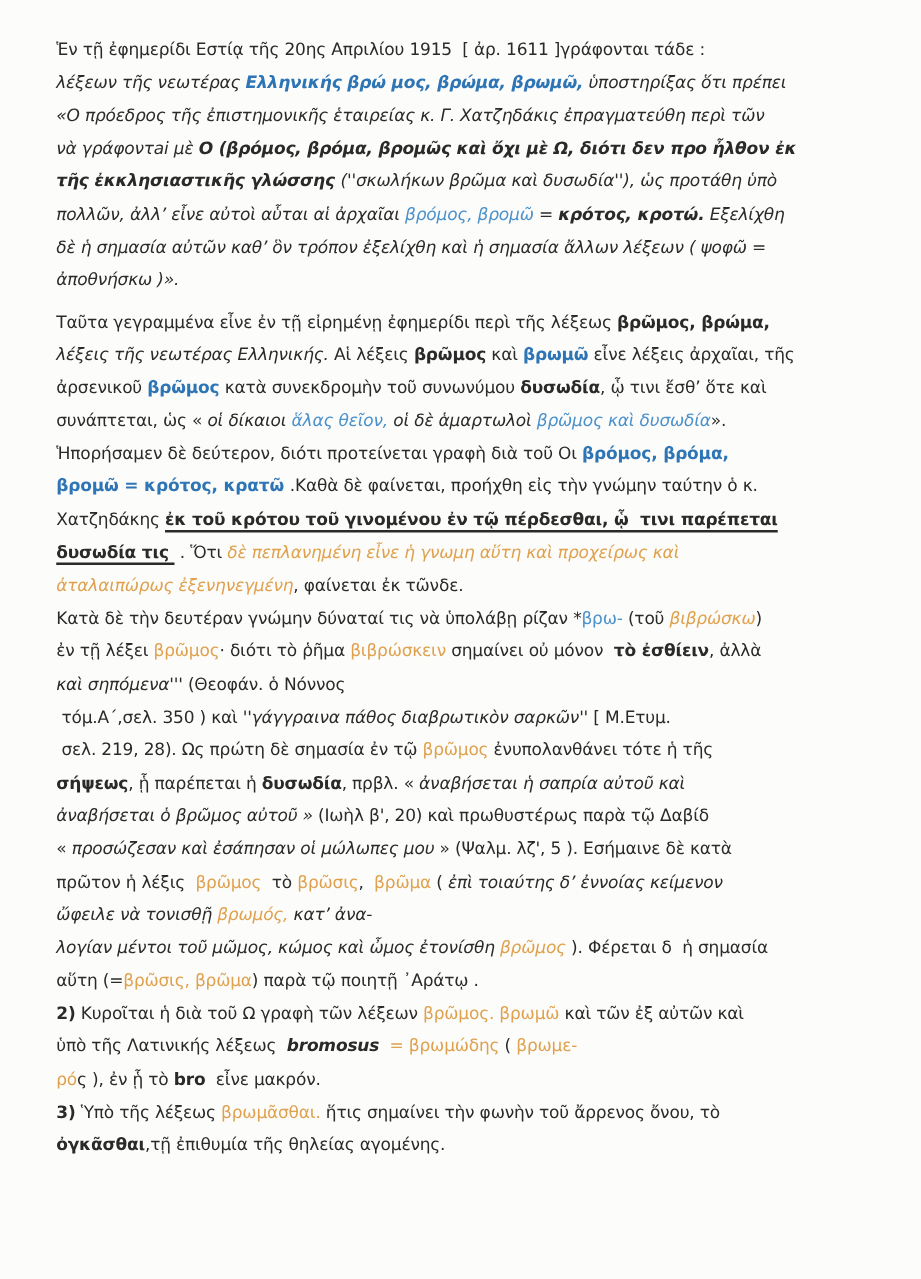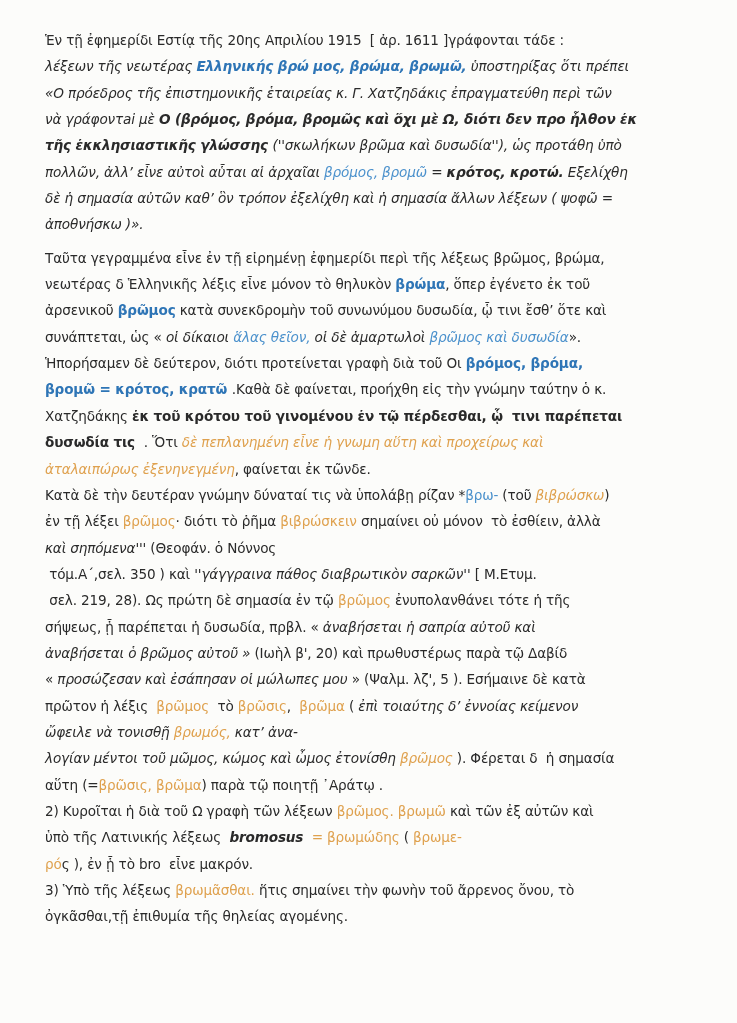--- a/index.html
+++ b/index.html
@@ -16,23 +16,23 @@
   .textblock{width:100%;}
   .line{
     white-space:pre;
     font-size:13.6px;
     line-height:26.35px;
     letter-spacing:-0.15px;
   }
   
   .s-r{}
   .s-i{font-style:italic;}
-  .s-b{font-weight:normal;}
+  .s-b{font-weight:bold;}
   .s-bi{font-weight:bold;font-style:italic;}
-  .s-bu{font-weight:bold;text-decoration-thickness:1.8px;text-underline-offset:4px;}
+  .s-bu{font-weight:bold;text-decoration:underline;text-decoration-thickness:1.8px;text-underline-offset:4px;}
   .s-bb{font-weight:bold;color:var(--blue,#2e75b6);}
   .s-bbi{font-weight:bold;font-style:italic;color:var(--blue,#2e75b6);}
   .s-bl{color:var(--blue-light,#4b91cc);}
   .s-bli{font-style:italic;color:var(--blue-light,#4b91cc);}
   .s-o{color:var(--orange,#dfa14e);}
   .s-oi{font-style:italic;color:var(--orange,#dfa14e);}
 </style>
 </head>
 <body>
 
@@ -40,21 +40,21 @@
   <div class="textblock" id="textblock">
       <div class="line"><span class="s-r">Ἑν τῇ ἐφημερίδι Εστίᾳ τῆς 20ης Απριλίου 1915  [ ἀρ. 1611 ]γράφονται τάδε :</span></div>
       <div class="line"><span class="s-i">λέξεων τῆς νεωτέρας </span><span class="s-bbi">Ελληνικής βρώ μος, βρώμα, βρωμῶ,</span><span class="s-i"> ὑποστηρίξας ὅτι πρέπει</span></div>
       <div class="line"><span class="s-i">«Ο πρόεδρος τῆς ἐπιστημονικῆς ἑταιρείας κ. Γ. Χατζηδάκις ἐπραγματεύθη περὶ τῶν</span></div>
       <div class="line"><span class="s-i">νὰ γράφοντai μὲ </span><span class="s-bi">Ο (βρόμος, βρόμα, βρομῶς καὶ ὄχι μὲ Ω, διότι δεν προ ἦλθον ἐκ</span></div>
       <div class="line"><span class="s-bi">τῆς ἐκκλησιαστικῆς γλώσσης </span><span class="s-i">(''σκωλήκων βρῶμα καὶ δυσωδία''), ὡς προτάθη ὑπὸ</span></div>
       <div class="line"><span class="s-i">πολλῶν, ἀλλ’ εἶνε αὐτοὶ αὗται αἱ ἀρχαῖαι </span><span class="s-bli">βρόμος, βρομῶ</span><span class="s-i"> = </span><span class="s-bi">κρότος, κροτώ.</span><span class="s-i"> Εξελίχθη</span></div>
       <div class="line"><span class="s-i">δὲ ἡ σημασία αὐτῶν καθ’ ὃν τρόπον ἐξελίχθη καὶ ἡ σημασία ἄλλων λέξεων ( ψοφῶ =</span></div>
       <div class="line"><span class="s-i">ἀποθνήσκω )».</span></div>
       <div class="line" style="margin-top: 7px;"><span class="s-r">Ταῦτα γεγραμμένα εἶνε ἐν τῇ εἰρημένῃ ἐφημερίδι περὶ τῆς λέξεως </span><span class="s-b">βρῶμος, βρώμα,</span></div>
-      <div class="line"><span class="s-r">νεωτέρας δ Ἑλληνικῆς λέξις εἶνε </span><span class="s-b">μόνον τὸ θηλυκὸν </span><span class="s-bb">βρώμα</span><span class="s-r">, ὅπερ ἐγένετο ἐκ τοῦ</span></div>
+      <div class="line"><span class="s-i">λέξεις τῆς νεωτέρας Ελληνικής.</span><span class="s-r"> Αἱ λέξεις </span><span class="s-b">βρῶμος</span><span class="s-r"> καὶ </span><span class="s-bb">βρωμῶ</span><span class="s-r"> εἶνε λέξεις ἀρχαῖαι, τῆς</span></div>
       <div class="line"><span class="s-r">ἀρσενικοῦ </span><span class="s-bb">βρῶμος</span><span class="s-r"> κατὰ συνεκδρομὴν τοῦ συνωνύμου </span><span class="s-b">δυσωδία</span><span class="s-r">, ᾧ τινι ἔσθ’ ὅτε καὶ</span></div>
       <div class="line"><span class="s-r">συνάπτεται, ὡς « </span><span class="s-i">οἱ δίκαιοι </span><span class="s-bli">ἅλας θεῖον,</span><span class="s-i"> οἱ δὲ ἁμαρτωλοὶ </span><span class="s-bli">βρῶμος καὶ δυσωδία</span><span class="s-r">».</span></div>
       <div class="line"><span class="s-r">Ἡπορήσαμεν δὲ δεύτερον, διότι προτείνεται γραφὴ διὰ τοῦ Οι </span><span class="s-bb">βρόμος, βρόμα,</span></div>
       <div class="line"><span class="s-bb">βρομῶ = κρότος, κρατῶ </span><span class="s-r">.Καθὰ δὲ φαίνεται, προήχθη εἰς τὴν γνώμην ταύτην ὁ κ.</span></div>
       <div class="line"><span class="s-r">Χατζηδάκης </span><span class="s-bu">ἐκ τοῦ κρότου τοῦ γινομένου ἐν τῷ πέρδεσθαι, ᾧ  τινι παρέπεται</span></div>
       <div class="line"><span class="s-bu">δυσωδία τις </span><span class="s-r"> . Ὅτι </span><span class="s-oi">δὲ πεπλανημένη εἶνε ἡ γνωμη αὕτη καὶ προχείρως καὶ</span></div>
       <div class="line"><span class="s-oi">ἀταλαιπώρως ἐξενηνεγμένη</span><span class="s-r">, φαίνεται ἐκ τῶνδε.</span></div>
       <div class="line"><span class="s-r">Κατὰ δὲ τὴν δευτέραν γνώμην δύναταί τις νὰ ὑπολάβῃ ρίζαν *</span><span class="s-bl">βρω-</span><span class="s-r"> (τοῦ </span><span class="s-oi">βιβρώσκω</span><span class="s-r">)</span></div>
       <div class="line"><span class="s-r">ἐν τῇ λέξει </span><span class="s-o">βρῶμος</span><span class="s-r">· διότι τὸ ῥῆμα </span><span class="s-o">βιβρώσκειν</span><span class="s-r"> σημαίνει οὐ μόνον  </span><span class="s-b">τὸ ἐσθίειν</span><span class="s-r">, ἀλλὰ</span></div>
       <div class="line"><span class="s-i">καὶ σηπόμενα'''</span><span class="s-r"> (Θεοφάν. ὁ Νόννος</span></div>

